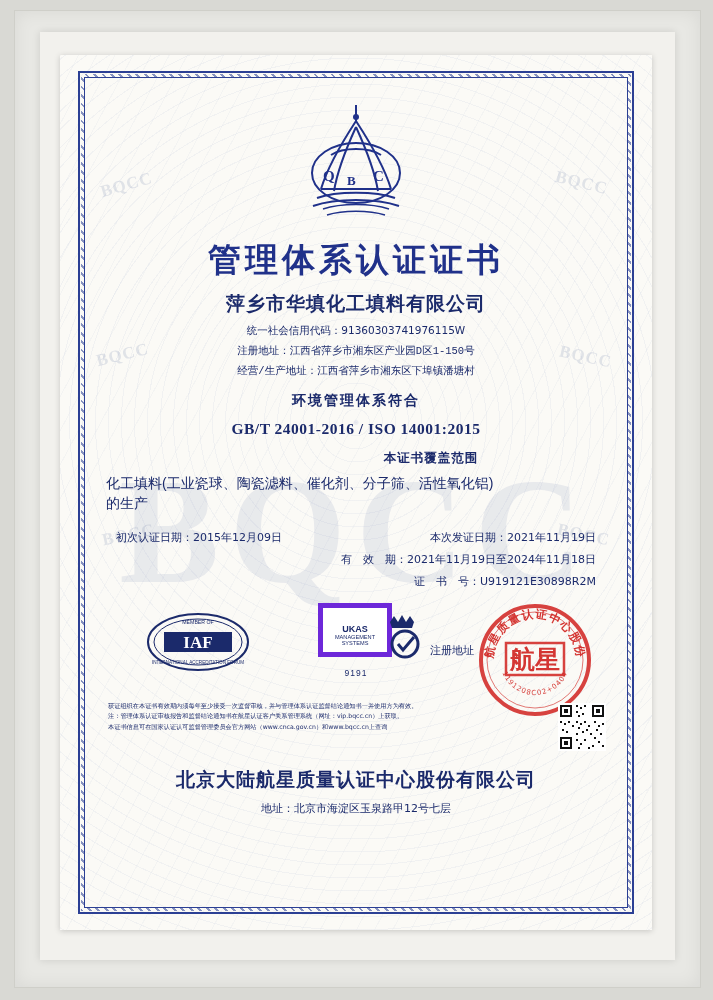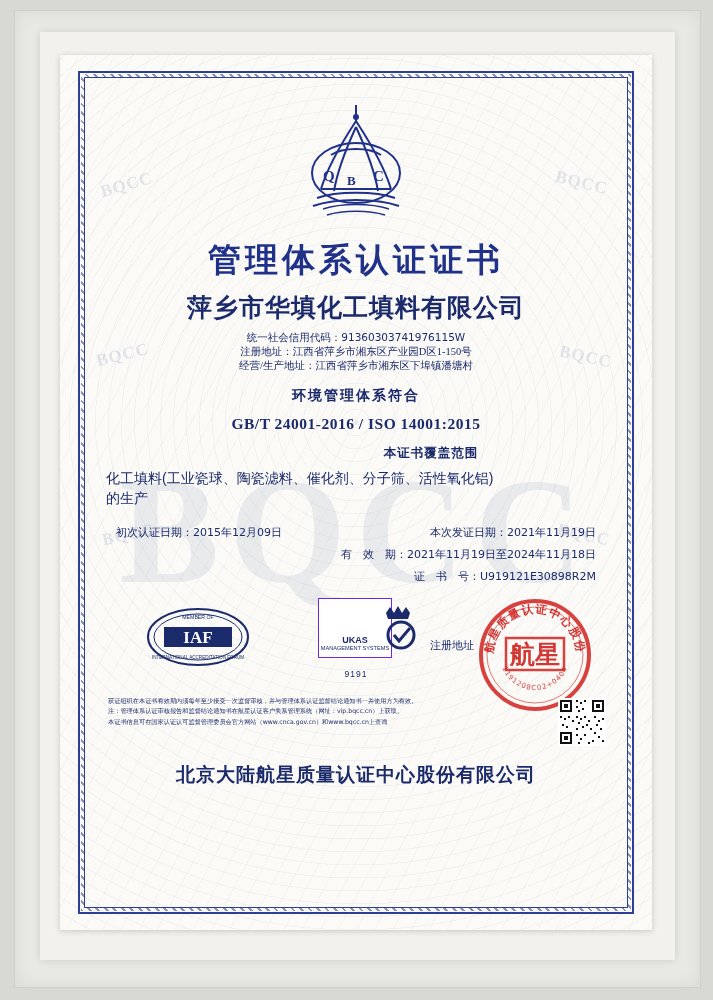--- a/index.html
+++ b/index.html
@@ -159,36 +159,37 @@
   }
   .hereby {
     margin-top: 8px;
     font-size: 11px;
     color: #20318a;
     letter-spacing: 3px;
     font-family: "DejaVu Sans", sans-serif;
   }
   .company {
     margin-top: 8px;
-    font-size: 25px;
+    font-size: 19px;
     font-weight: bold;
     color: #1b2a6b;
     letter-spacing: 1px;
     font-family: "DejaVu Sans", sans-serif;
   }
   .line-small {
     margin-top: 7px;
     font-size: 10.5px;
     color: #1b2a6b;
     font-family: "DejaVu Sans", sans-serif;
   }
   .addr {
+    margin-top: 6px;
     font-size: 10.5px;
     color: #1b2a6b;
-    font-family: Liberation Serif, serif;
+    font-family: Liberation Mono, monospace;
   }
   .sys-line {
     margin-top: 14px;
     font-size: 14px;
     font-weight: bold;
     color: #1b2a6b;
     letter-spacing: 2px;
     font-family: "DejaVu Sans", sans-serif;
     text-align: center;
   }
@@ -254,22 +255,22 @@
   .ukas {
     position: absolute;
     left: 218px;
     top: 0px;
     width: 76px;
     height: 92px;
     text-align: center;
   }
   .ukas-box {
     width: 74px;
-    height: 60px;
-    border: 1px solid #6d28d9;
+    height: 54px;
+    border: 5px solid #6d28d9;
     box-sizing: border-box;
     background: #fff;
     position: relative;
     padding-left: 47px;
   }
   .ukas-txt {
     font-size: 9px;
     font-weight: bold;
     color: #1b2a6b;
     line-height: 1.05;
@@ -512,15 +513,16 @@
             <rect x="18" y="36" width="2" height="2"></rect>
               <rect x="22" y="40" width="2" height="2"></rect>
               <rect x="26" y="36" width="2" height="2"></rect>
             <rect x="30" y="44" width="2" height="2"></rect>
               <rect x="20" y="44" width="2" height="2"></rect>
           </g>
         </svg>
       </div>
 
       <div class="issuer">北京大陆航星质量认证中心股份有限公司</div>
+      <div class="issuer-addr">地址：北京市海淀区玉泉路甲12号七层</div>
     </div>
   </div>
 </div>
 
 </body></html>

